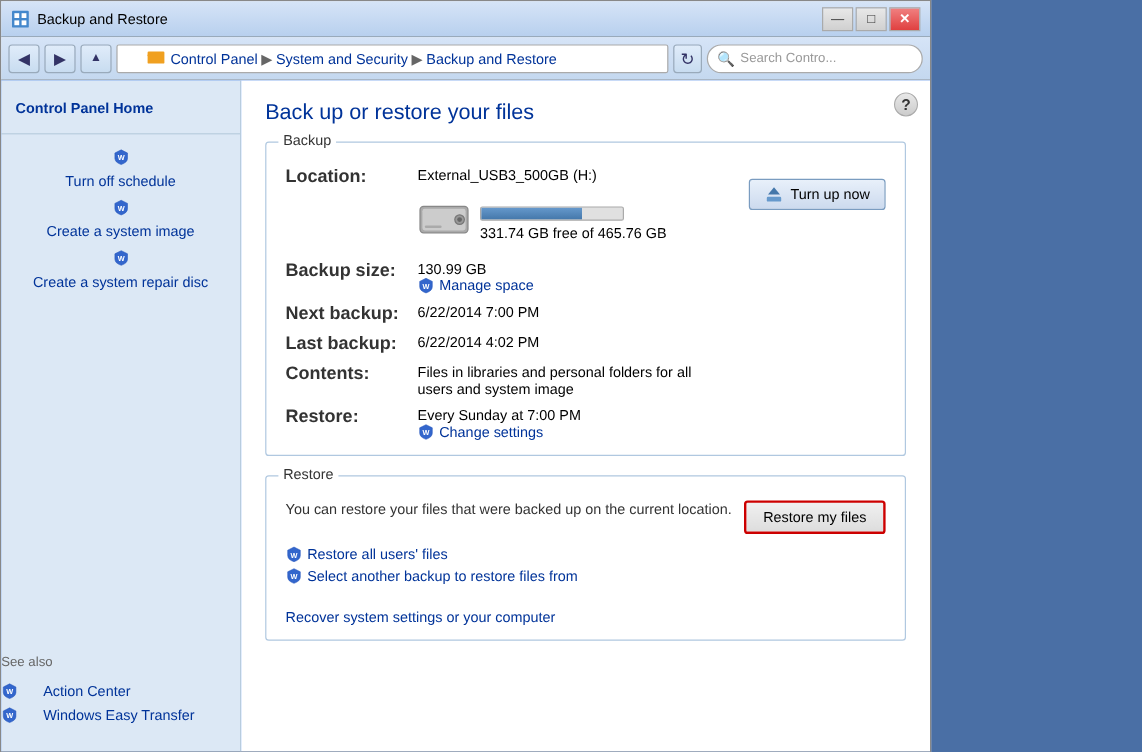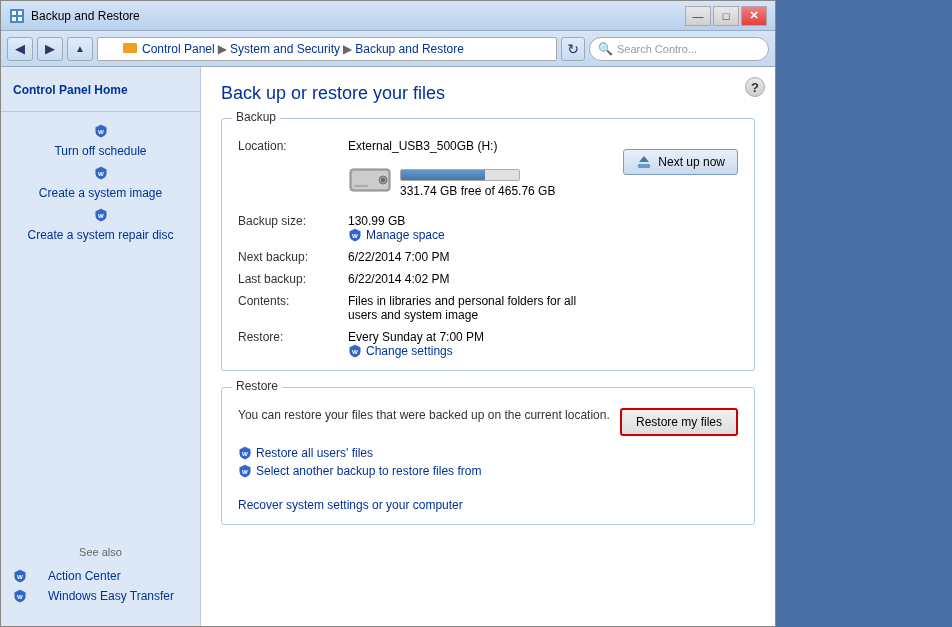--- a/index.html
+++ b/index.html
@@ -182,22 +182,21 @@
       padding: 4px 12px;
       gap: 6px;
       cursor: pointer;
       color: #003399;
       font-size: 12px;
       flex-direction: column;
     }
 
     .sidebar-footer {
       margin-top: auto;
-      padding: 10px 12px;
-      text-align: center;
+      padding: 10px 0;
     }
 
     .see-also-label {
       font-size: 11px;
       color: #666;
       margin-bottom: 8px;
     }
 
     .sidebar-footer-item {
       display: flex;
@@ -281,22 +280,22 @@
 
     .info-grid {
       display: grid;
       grid-template-columns: 110px 1fr;
       row-gap: 8px;
       align-items: start;
     }
 
     .info-label {
       color: #333;
-      font-size: 12px;
-      font-weight: normal;
+      font-size: 15px;
+      font-weight: bold;
     }
 
     .info-value {
       font-size: 12px;
       color: #000;
     }
 
     .drive-container {
       display: flex;
       align-items: center;
@@ -562,21 +561,21 @@
                 </a>
               </div>
             </div>
           </div>
           <div class="backup-right">
             <button class="backup-now-btn">
               <svg width="16" height="16" viewBox="0 0 16 16">
                 <rect x="2" y="10" width="12" height="4" rx="1" fill="#6699cc"></rect>
                 <polygon points="8,2 13,8 3,8" fill="#4477aa"></polygon>
               </svg>
-              <span>Next up now</span>
+              <span>Turn up now</span>
             </button>
           </div>
         </div>
       </div>
 
       <div class="section-box">
         <span class="section-label">Restore</span>
         <div class="restore-content">
           <div class="restore-header">
             <span class="restore-text">You can restore your files that were backed up on the current location.</span>

